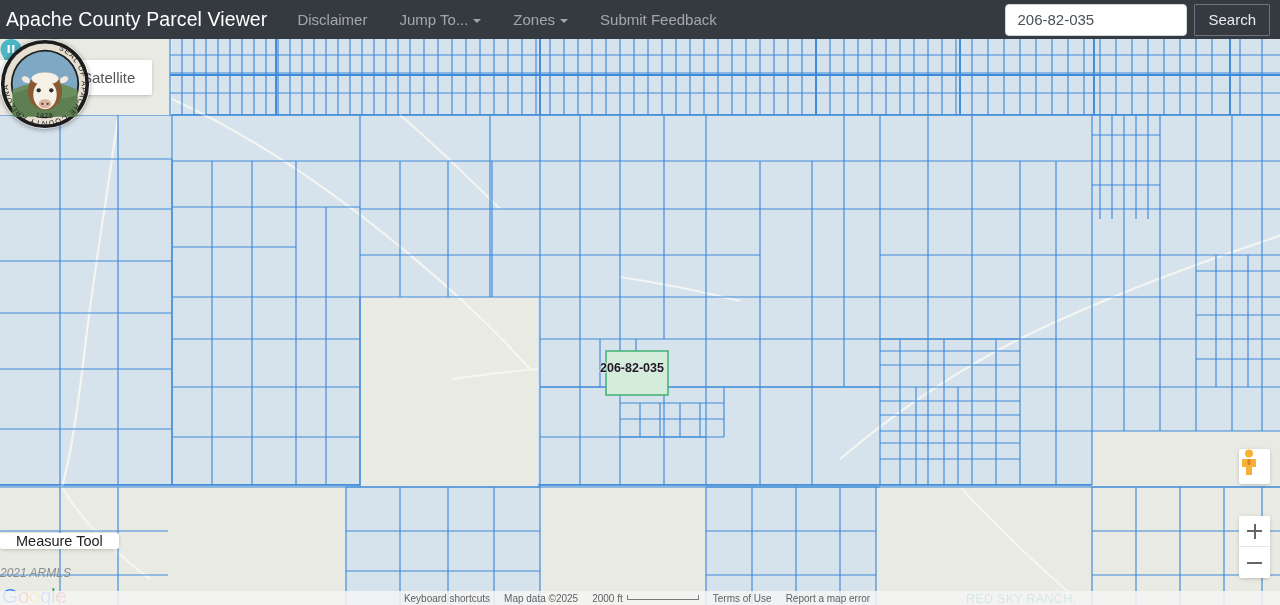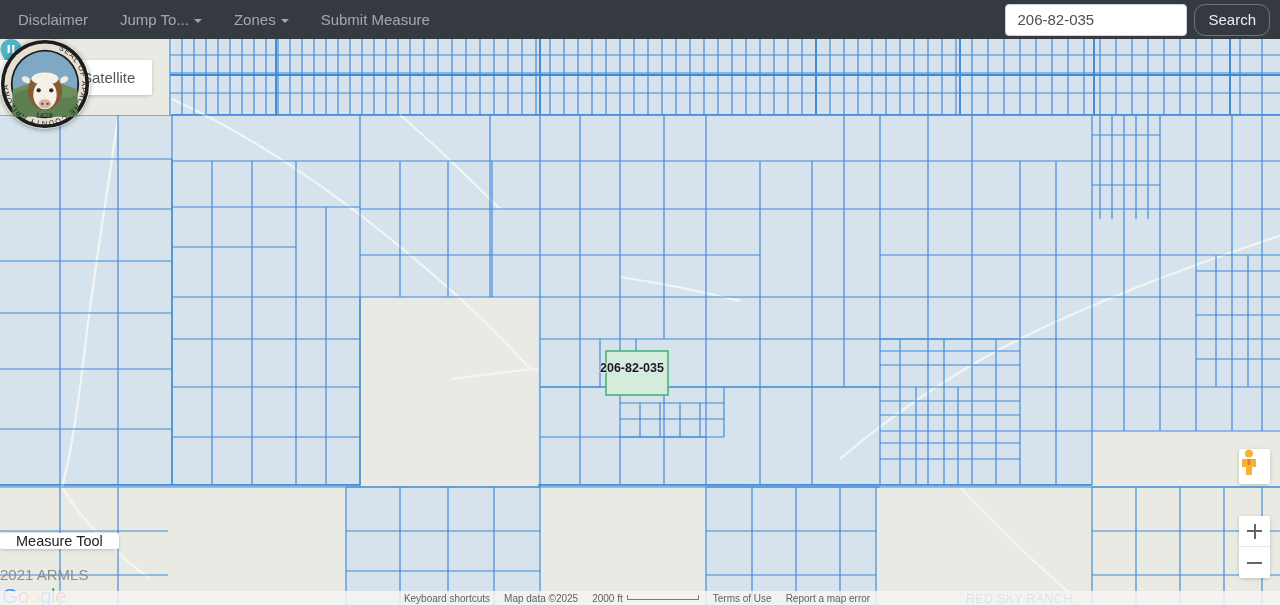--- a/index.html
+++ b/index.html
@@ -31,21 +31,21 @@
     border-right: 4px solid transparent; border-top: 4.5px solid currentColor;
     display: inline-block; margin-top: 2px;
   }
   #search-zone { margin-left: auto; display: flex; align-items: center; gap: 7px; }
   #search-input {
     width: 182px; height: 32px; border-radius: 4px; border: 1px solid #ced4da;
     background: #fff; font-size: 15px; color: #495057;
     padding: 0 11px; font-family: "Liberation Sans", sans-serif; outline: none;
   }
   #search-btn {
-    height: 32px; padding: 0 13px; border-radius: 11px;
+    height: 32px; padding: 0 13px; border-radius: 1px;
     border: 1px solid #6c757d; background: transparent; color: #e9ecef;
     font-size: 15px; cursor: pointer; font-family: "Liberation Sans", sans-serif;
   }
 
   
   #map {
     position: absolute; top: 39px; left: 0; width: 1280px; height: 566px;
     background: #eaeae4; overflow: hidden;
   }
   #map svg { position: absolute; top: 0; left: 0; display: block; }
@@ -93,21 +93,21 @@
     position: absolute; left: 0px; top: 494px; z-index: 40;
     background: #fff; color: #202124; font-size: 14.5px;
     padding: 0 16px; border-radius: 2px;
     box-shadow: 0 1px 4px -1px rgba(0,0,0,.3); cursor: pointer;
     white-space: nowrap;
   }
 
   
   #armls {
     position: absolute; left: 0px; top: 527px; z-index: 30;
-    color: #8d8d8d; font-size: 15px; white-space: nowrap;
+    color: #8d8d8d; font-size: 12px; white-space: nowrap; font-style: italic;
   }
   #google-logo {
     position: absolute; left: 2px; top: 545px; z-index: 30;
     font-size: 21px; font-family: "Liberation Sans", sans-serif;
     letter-spacing: -.6px; white-space: nowrap;
     text-shadow: 0 0 2px rgba(255,255,255,.9);
   }
   #google-logo .g1 { color: #4285f4; } #google-logo .o1 { color: #ea4335; }
   #google-logo .o2 { color: #fbbc05; } #google-logo .g2 { color: #4285f4; }
   #google-logo .l1 { color: #34a853; } #google-logo .e1 { color: #ea4335; }
@@ -147,34 +147,35 @@
     width: 72px; height: 5px; border: 1px solid #7a7a7a;
     border-top: 0; background: transparent; margin-bottom: 2px;
   }
 </style>
 </head>
 <body>
 
 <div id="app">
 
   <div id="navbar">
+    <div id="brand">Apache County Parcel Viewer</div>
     <div id="nav-links">
       <div class="nav-link">
         <span>Disclaimer</span>
       </div>
       <div class="nav-link">
         <span>Jump To...</span>
         <span class="caret"></span>
       </div>
       <div class="nav-link">
         <span>Zones</span>
         <span class="caret"></span>
       </div>
       <div class="nav-link">
-        <span>Submit Measure</span>
+        <span>Submit Feedback</span>
       </div>
     </div>
     <div id="search-zone">
       <input id="search-input" type="text" value="206-82-035" style="">
       <button id="search-btn">Search</button>
     </div>
   </div>
 
   <div id="map">
 

